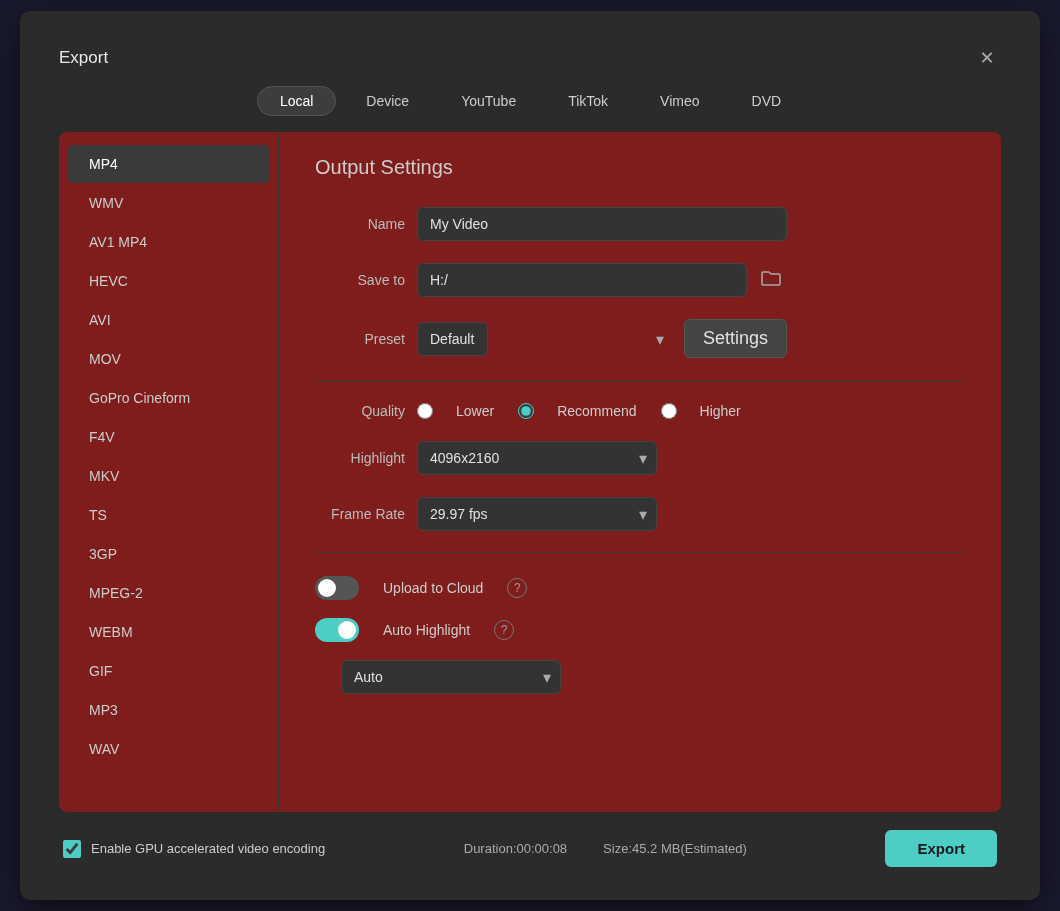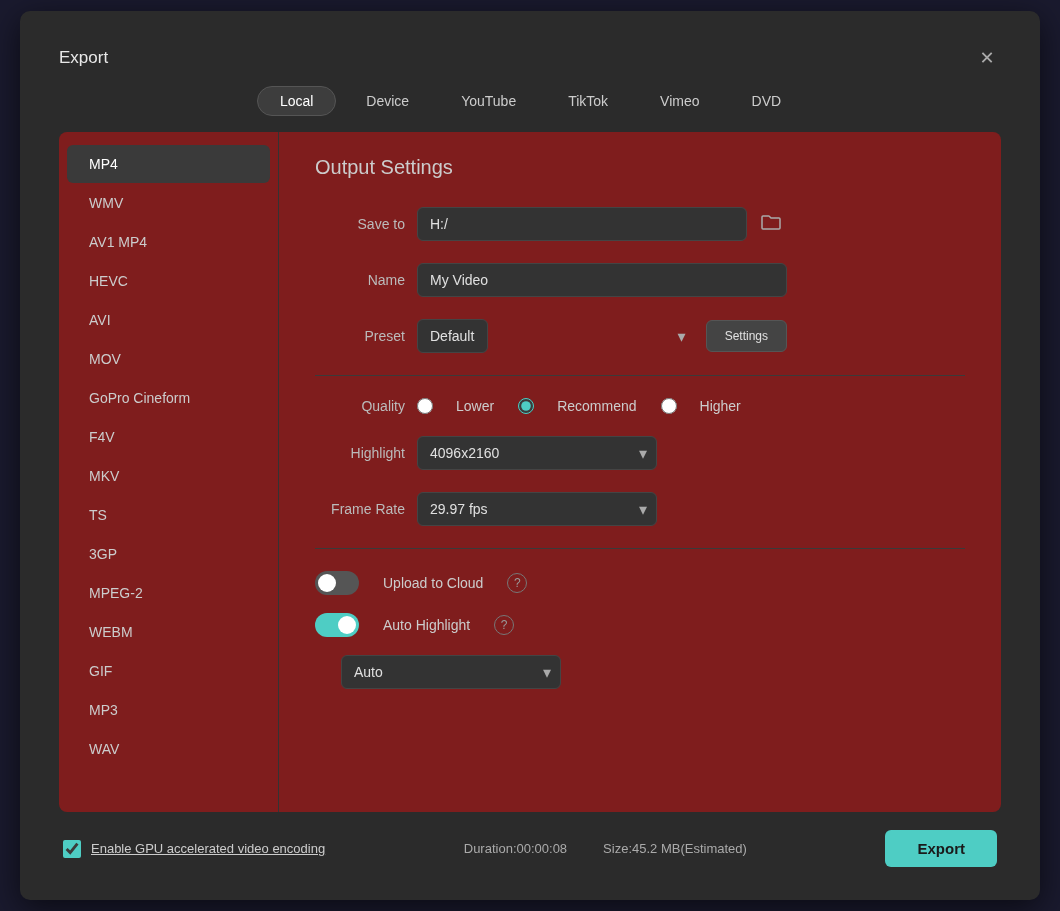--- a/index.html
+++ b/index.html
@@ -182,21 +182,21 @@
       transform: translateY(-50%);
       color: #aaa;
       pointer-events: none;
     }
     .settings-btn {
       background: #444;
       border: 1px solid #555;
       color: #e0e0e0;
       border-radius: 6px;
       padding: 8px 18px;
-      font-size: 12px;
+      font-size: 18px;
       cursor: pointer;
     }
     .divider {
       border: none;
       border-top: 1px solid #3a3a3a;
       margin: 8px 0 22px 0;
     }
     .quality-row {
       display: flex;
       align-items: center;
@@ -311,21 +311,20 @@
       padding: 18px 28px;
       gap: 24px;
     }
     .gpu-checkbox {
       display: flex;
       align-items: center;
       gap: 10px;
       font-size: 13px;
       color: #ccc;
       cursor: pointer;
-      text-decoration: underline;
     }
     .gpu-checkbox input[type="checkbox"] {
       width: 18px;
       height: 18px;
       accent-color: #4ecdc4;
       cursor: pointer;
     }
     .footer-info {
       flex: 1;
       display: flex;
@@ -384,34 +383,34 @@
       <div class="format-item">WEBM</div>
       <div class="format-item">GIF</div>
       <div class="format-item">MP3</div>
       <div class="format-item">WAV</div>
     </div>
 
     <div class="output-panel">
       <div class="output-title">Output Settings</div>
 
       <div class="form-row">
+        <span class="form-label">Name</span>
+        <input class="text-input" type="text" value="My Video" style="">
+      </div>
+
+      <div class="form-row">
         <span class="form-label">Save to</span>
         <div class="save-to-row">
           <input class="save-input" type="text" value="H:/" style="">
           <button class="folder-btn">
             <svg width="20" height="18" viewBox="0 0 20 18" fill="none" xmlns="http://www.w3.org/2000/svg">
               <path d="M1 4C1 3.44772 1.44772 3 2 3H7.58579C7.851 3 8.10536 3.10536 8.29289 3.29289L9.70711 4.70711C9.89464 4.89464 10.149 5 10.4142 5H18C18.5523 5 19 5.44772 19 6V15C19 15.5523 18.5523 16 18 16H2C1.44772 16 1 15.5523 1 15V4Z" stroke="#aaa" stroke-width="1.5" fill="none"></path>
             </svg>
           </button>
         </div>
-      </div>
-
-      <div class="form-row">
-        <span class="form-label">Name</span>
-        <input class="text-input" type="text" value="My Video" style="">
       </div>
 
       <div class="form-row">
         <span class="form-label">Preset</span>
         <div class="preset-row">
           <div class="select-wrapper">
             <select class="select-input">
               <option>Default</option>
             </select>
           </div>

